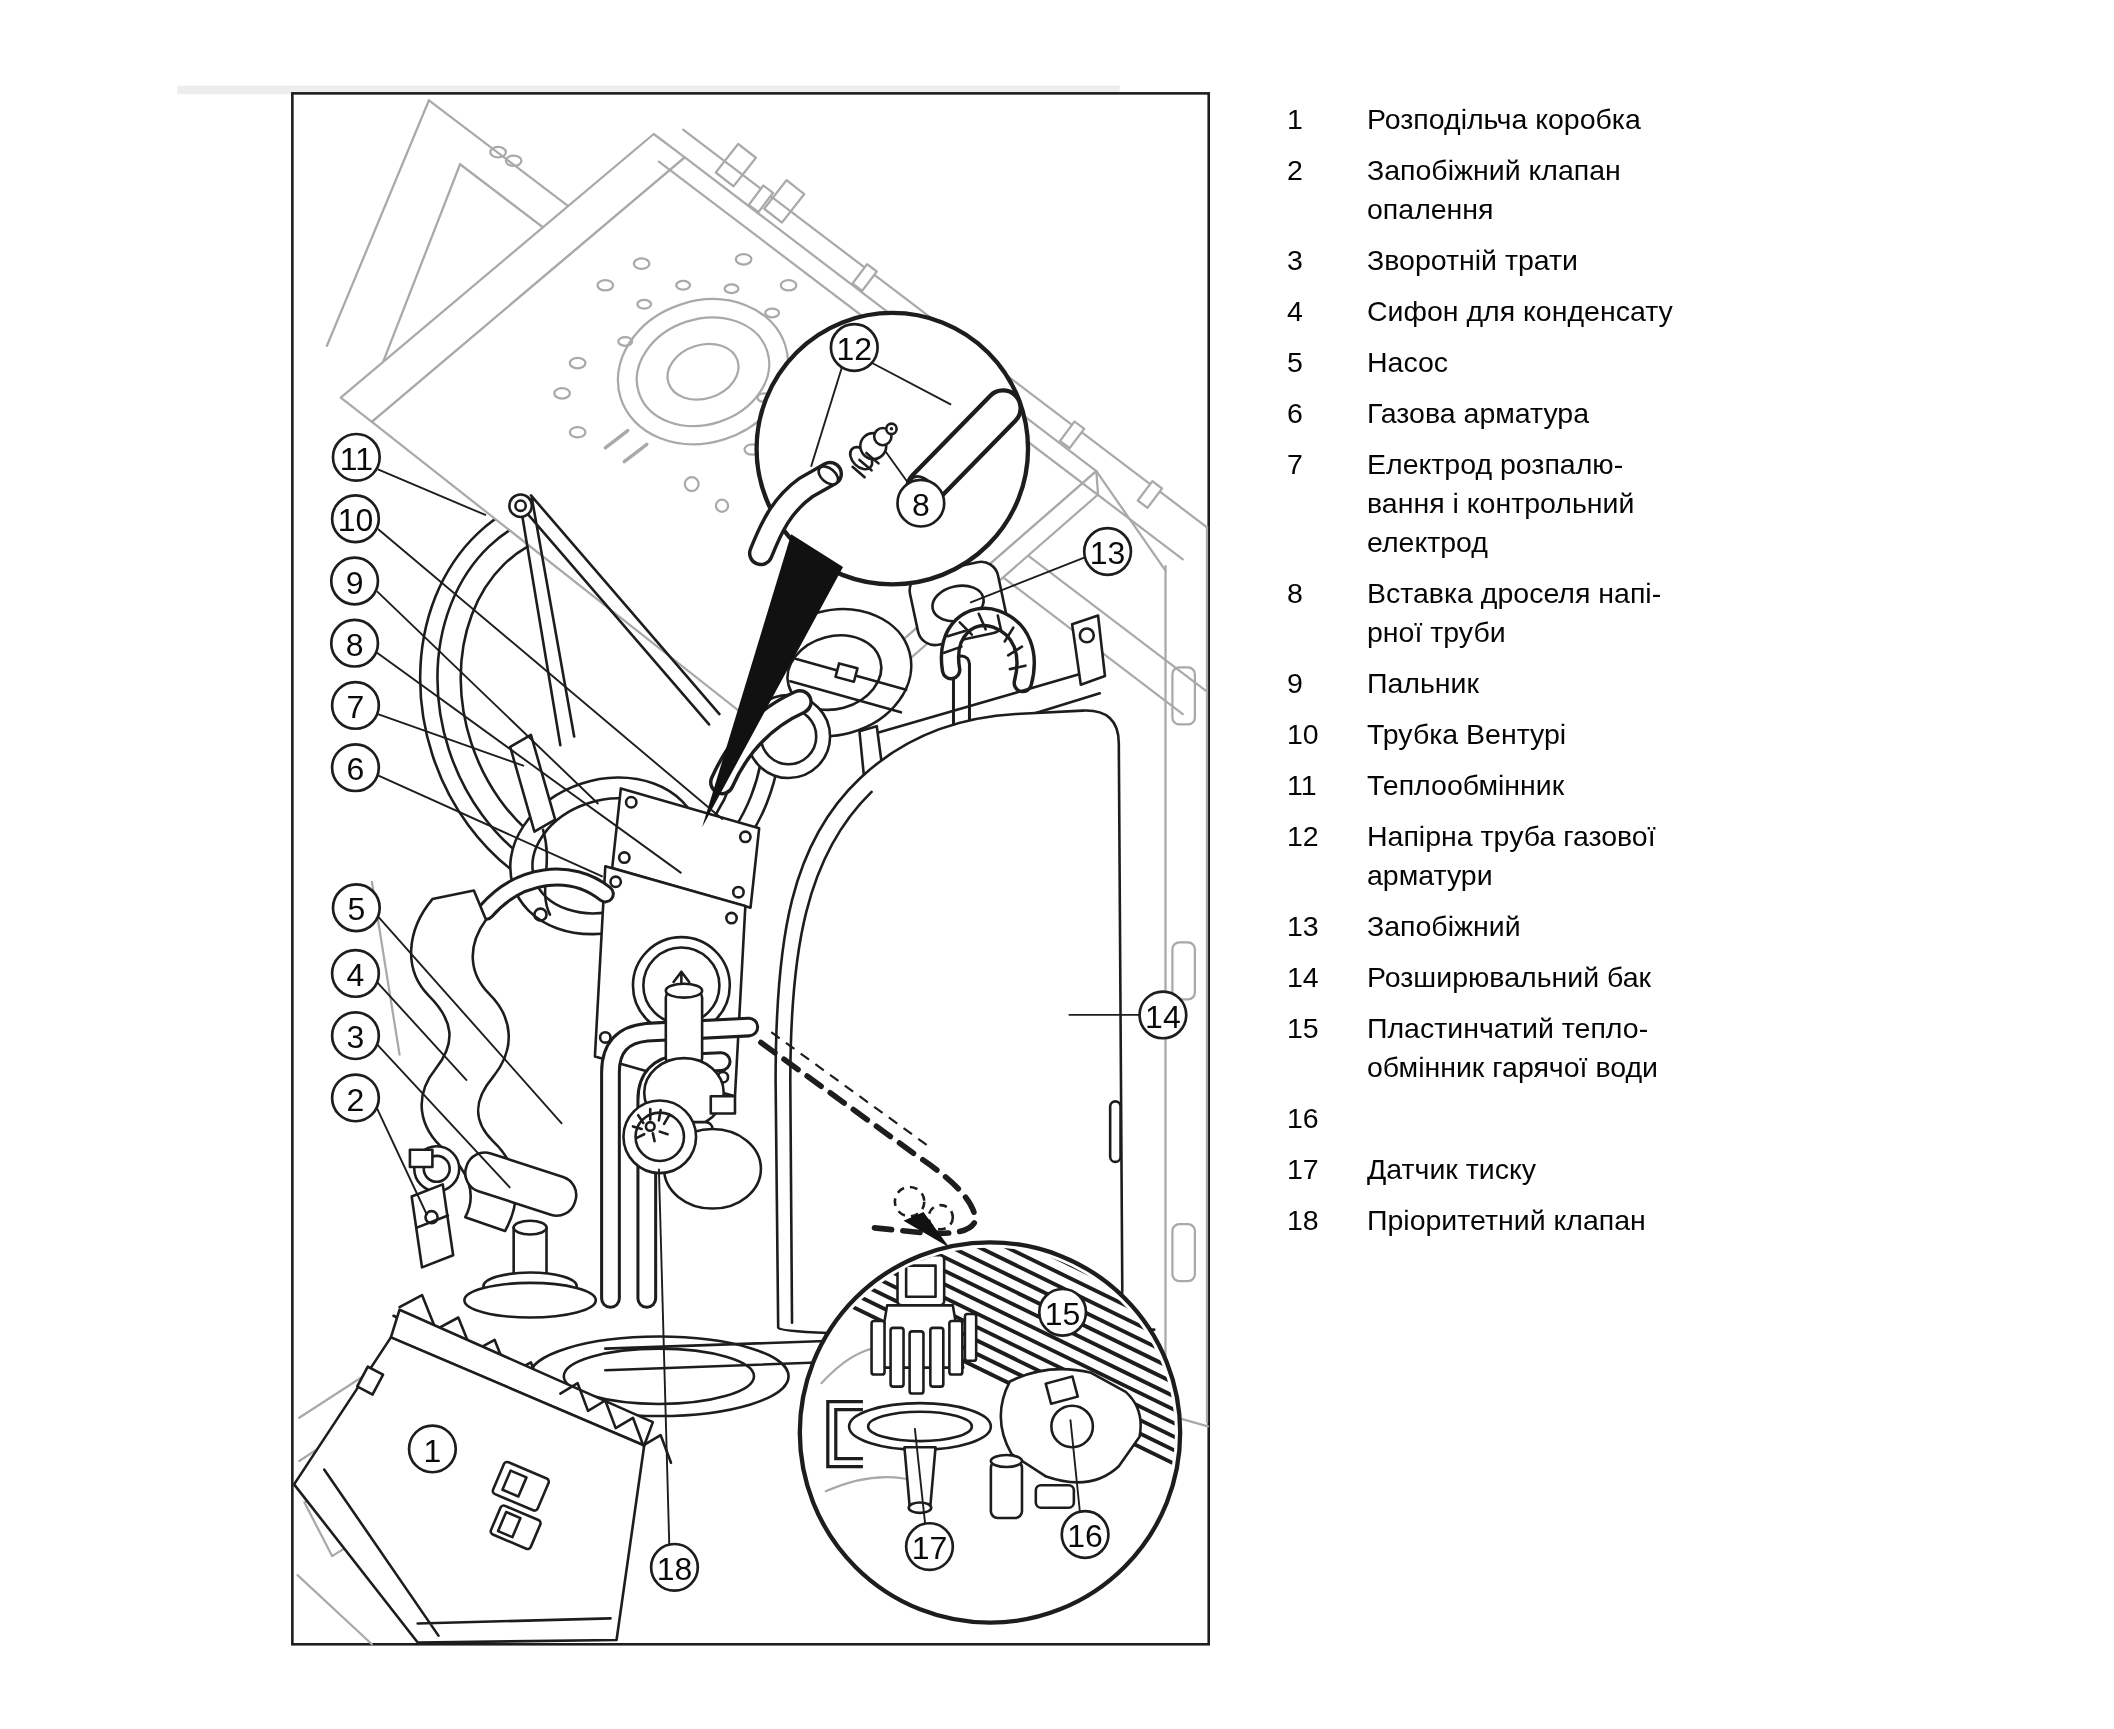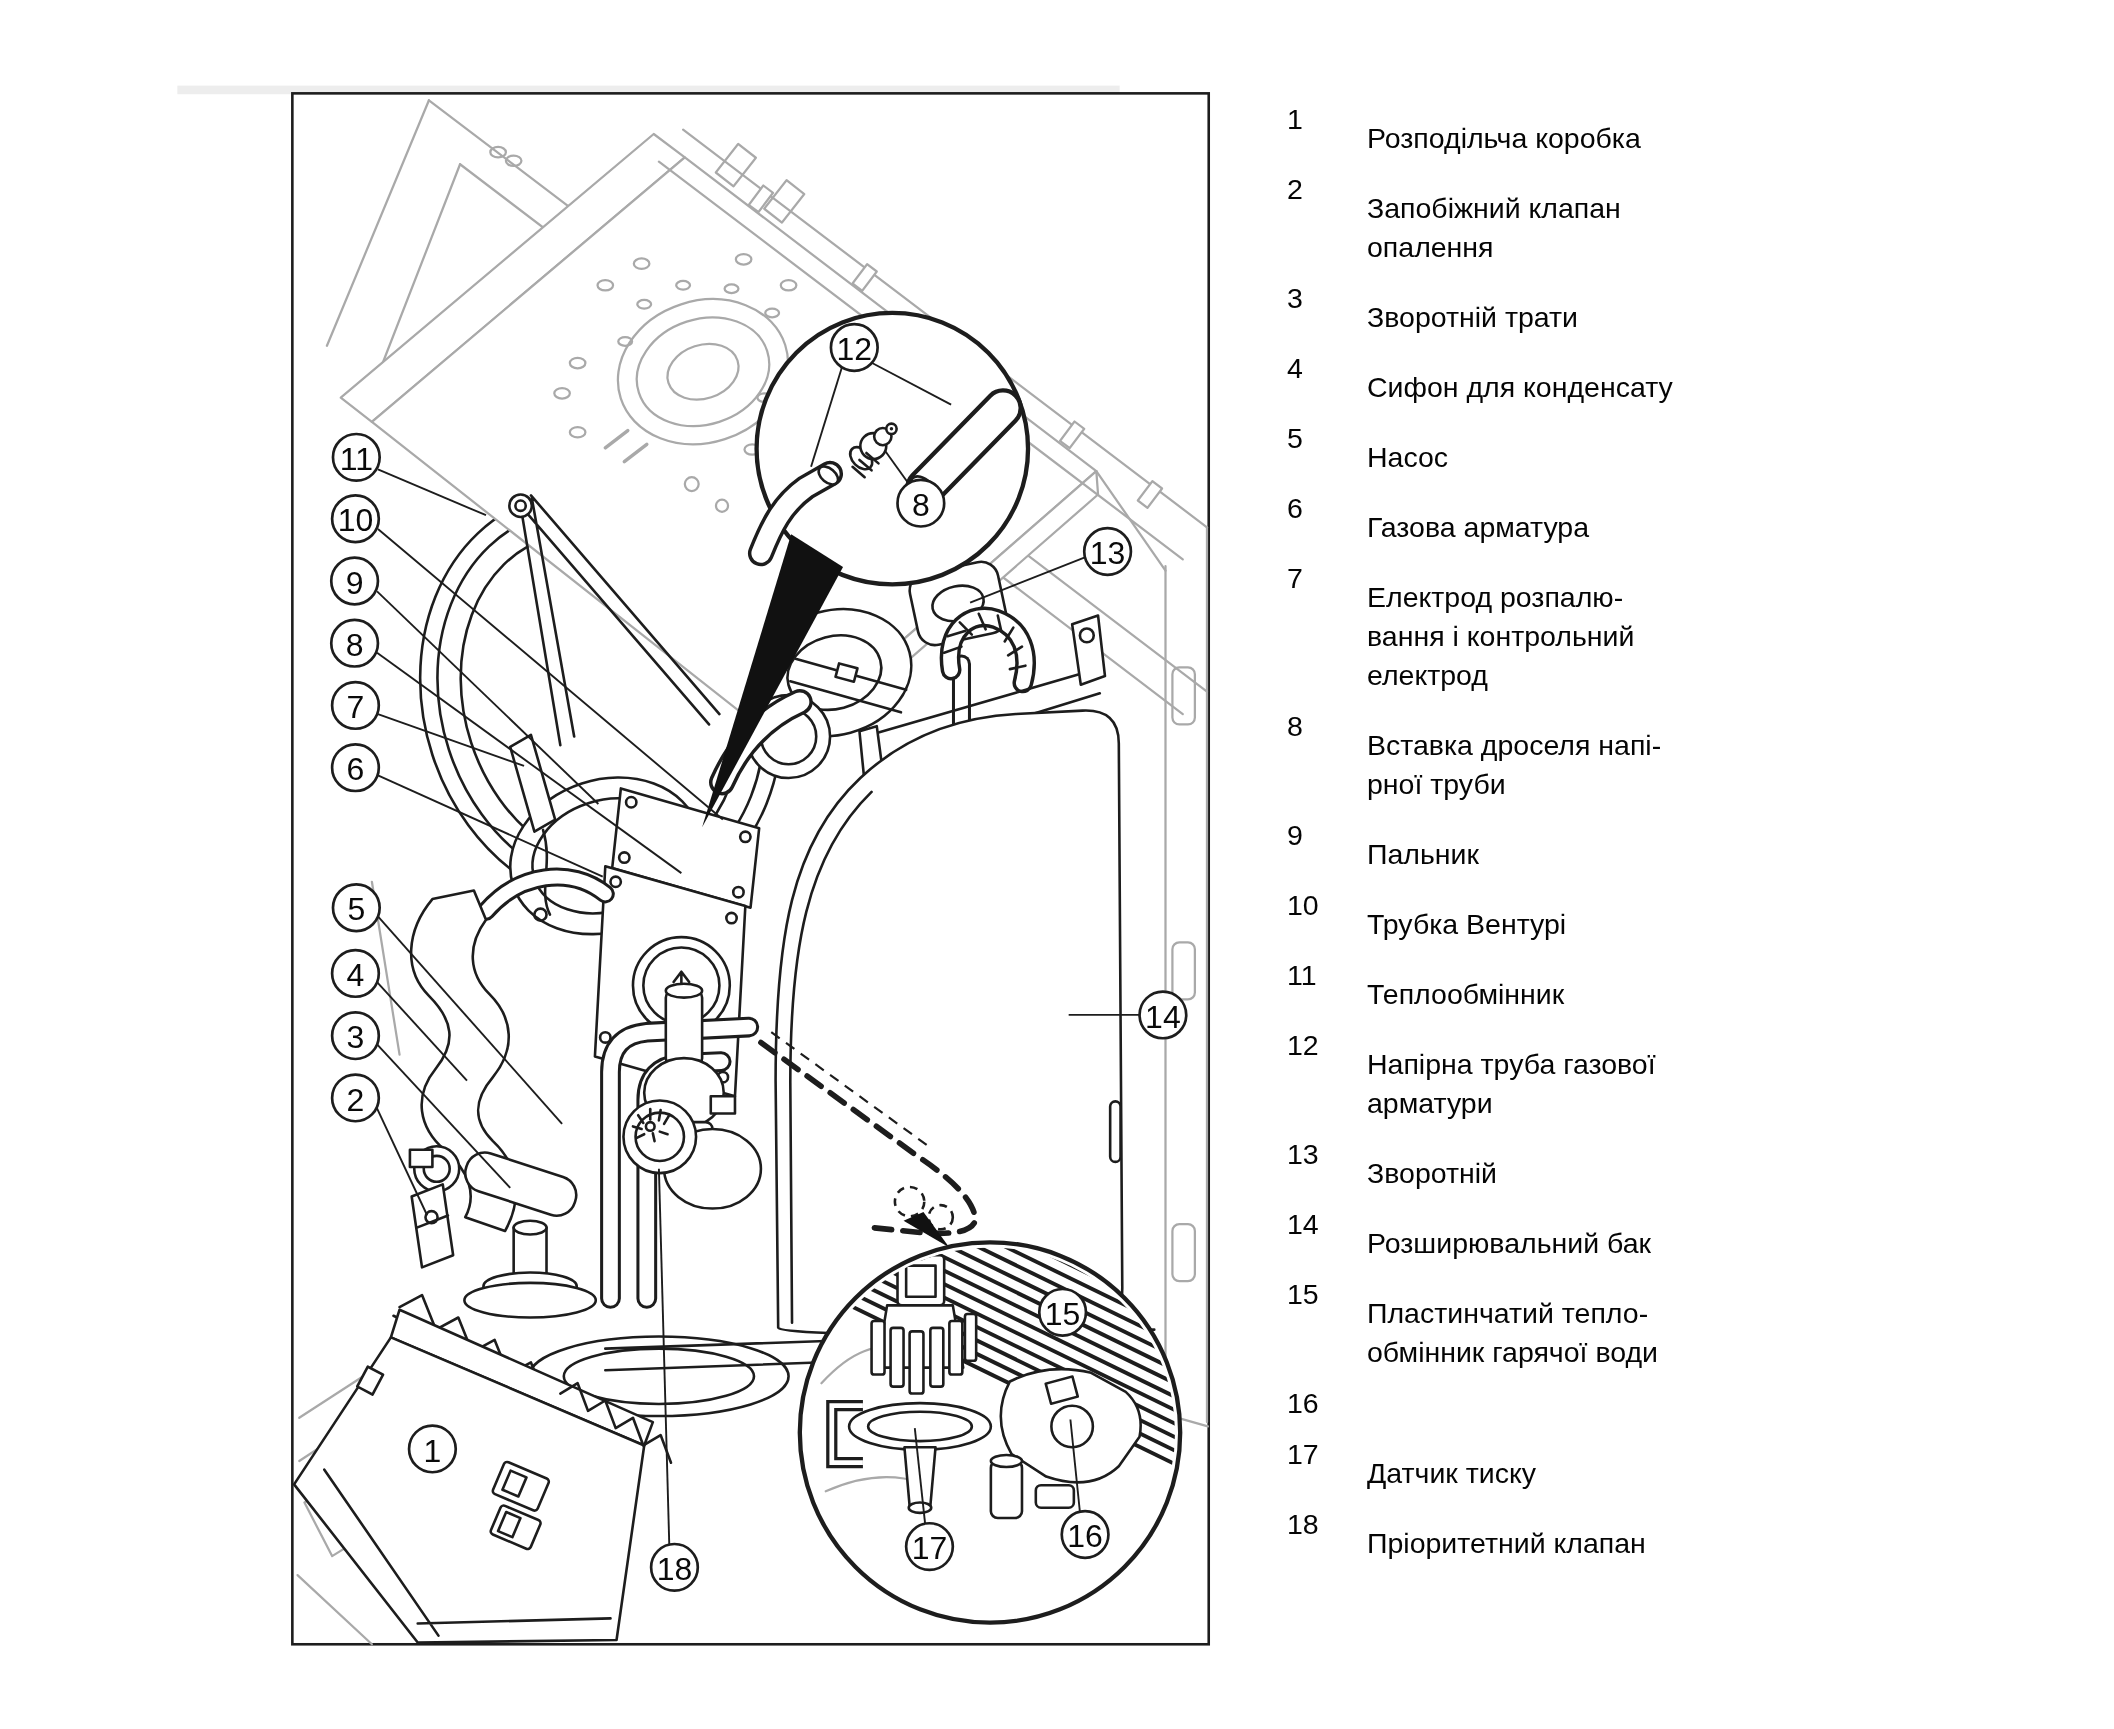--- a/index.html
+++ b/index.html
@@ -3,21 +3,21 @@
 <meta charset="utf-8">
 <style>
   html,body{margin:0;padding:0;background:#fff;}
   #page{position:relative;width:2114px;height:1729px;background:#fff;overflow:hidden;
         font-family:"Liberation Sans",sans-serif;color:#050505;}
   #art{position:absolute;left:0;top:0;width:2114px;height:1729px;}
   
   #legend{position:absolute;left:1287px;top:100px;width:588px;}
   .lrow{display:grid;grid-template-columns:80px 1fr;margin-bottom:12px;}
   .lnum,.ltxt{font-size:28.5px;line-height:39px;color:#050505;}
-  .ltxt{white-space:pre-line;margin-top:19px;}
+  .ltxt{white-space:pre-line;}
   
   .dk{stroke:#1d1d1d;fill:none;stroke-width:3;stroke-linecap:round;stroke-linejoin:round;}
   .dkf{stroke:#1d1d1d;fill:#fff;stroke-width:3;stroke-linejoin:round;}
   .gy{stroke:#a9a9a9;fill:none;stroke-width:2.6;stroke-linecap:round;stroke-linejoin:round;}
   .gyf{stroke:#a9a9a9;fill:#fff;stroke-width:2.6;stroke-linejoin:round;}
   .tube-o{stroke:#1d1d1d;fill:none;stroke-linecap:round;}
   .tube-i{stroke:#ffffff;fill:none;stroke-linecap:round;}
   .balloon circle{fill:#fff;stroke:#1d1d1d;stroke-width:3.1;}
   .balloon text{font-family:"Liberation Sans",sans-serif;font-size:37px;fill:#0a0a0a;
                 text-anchor:middle;dominant-baseline:central;}
@@ -487,21 +487,21 @@
         <span class="lnum">11</span>
         <span class="ltxt">Теплообмінник</span>
       </div>
   <div class="lrow">
         <span class="lnum">12</span>
         <span class="ltxt">Напірна труба газової
 арматури</span>
       </div>
   <div class="lrow">
         <span class="lnum">13</span>
-        <span class="ltxt">Зворотній</span>
+        <span class="ltxt">Запобіжний</span>
       </div>
   <div class="lrow">
         <span class="lnum">14</span>
         <span class="ltxt">Розширювальний бак</span>
       </div>
   <div class="lrow">
         <span class="lnum">15</span>
         <span class="ltxt">Пластинчатий тепло-
 обмінник гарячої води</span>
       </div>

